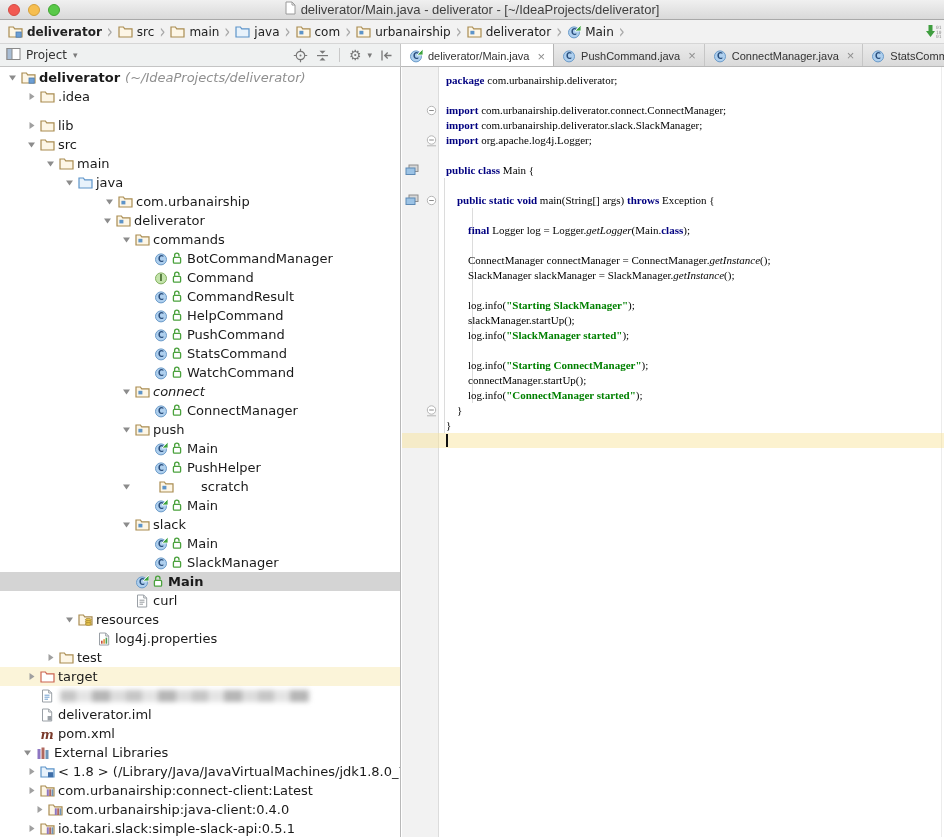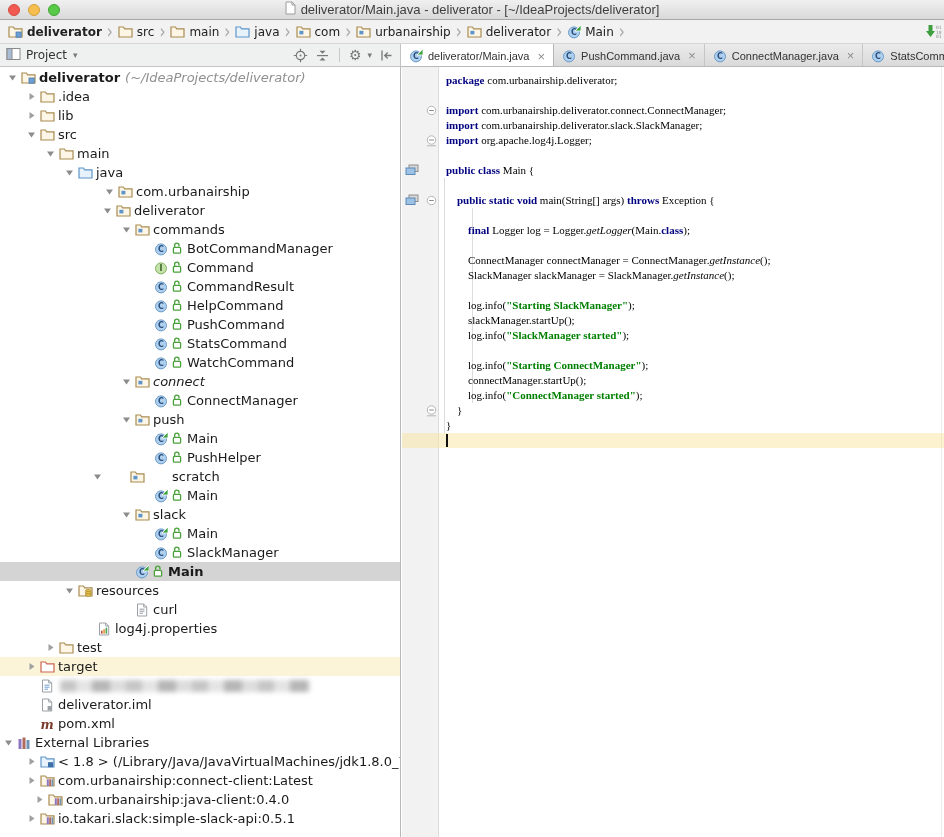--- a/index.html
+++ b/index.html
@@ -291,21 +291,21 @@
           <polygon points="3.5,2 8.5,5.5 3.5,9" fill="#a0a0a0"></polygon>
         </svg>
       </span>
       <span class="ticon">
         <svg width="15" height="13" viewBox="0 0 15 13">
           <path d="M1 12 V2 h4.4 l1.3 1.8 H14 V12 z" fill="#fdf6e6" stroke="#a98c51" stroke-width="1.2"></path>
         </svg>
       </span>
       <span class="tlab">.idea</span>
     </div>
-    <div class="trow" style="padding-left: 24px;">
+    <div class="trow" style="padding-left: 24px; margin-top: 10px;">
       <span class="tarr">
         <svg width="11" height="11" viewBox="0 0 11 11">
           <polygon points="3.5,2 8.5,5.5 3.5,9" fill="#a0a0a0"></polygon>
         </svg>
       </span>
       <span class="ticon">
         <svg width="15" height="13" viewBox="0 0 15 13">
           <path d="M1 12 V2 h4.4 l1.3 1.8 H14 V12 z" fill="#fdf6e6" stroke="#a98c51" stroke-width="1.2"></path>
         </svg>
       </span>
@@ -574,21 +574,21 @@
         </svg>
       </span>
       <span class="tvis">
         <svg width="10" height="13" viewBox="0 0 10 13">
           <path d="M2.6 5.4 V3.4 a2.2 2.2 0 0 1 4.4 0 V4.4" fill="none" stroke="#4aa13c" stroke-width="1.3"></path>
           <rect x="1.4" y="5.4" width="7.2" height="5.8" fill="#fff" stroke="#4aa13c" stroke-width="1.3" rx="1"></rect>
         </svg>
       </span>
       <span class="tlab">PushHelper</span>
     </div>
-    <div class="trow" style="padding-left: 90px; gap: 24px;">
+    <div class="trow" style="padding-left: 119px; gap: 24px;">
       <span class="tarr">
         <svg width="11" height="11" viewBox="0 0 11 11">
           <polygon points="2,3.5 9,3.5 5.5,8.5" fill="#8c8c8c"></polygon>
         </svg>
       </span>
       <span class="ticon">
         <svg width="15" height="13" viewBox="0 0 15 13">
           <path d="M1 12 V2 h4.4 l1.3 1.8 H14 V12 z" fill="#fdf6e6" stroke="#a98c51" stroke-width="1.2"></path>
           <rect x="3.4" y="5.8" width="4" height="3.6" fill="#5d94c9"></rect>
         </svg>
@@ -668,52 +668,52 @@
           <polygon points="8,6 14,6 14,0" fill="#3ea43e" stroke="#fff" stroke-width="0.8"></polygon>
         </svg>
       </span>
       <span class="tvis">
         <svg width="10" height="13" viewBox="0 0 10 13">
           <path d="M2.6 5.4 V3.4 a2.2 2.2 0 0 1 4.4 0 V4.4" fill="none" stroke="#4aa13c" stroke-width="1.3"></path>
           <rect x="1.4" y="5.4" width="7.2" height="5.8" fill="#fff" stroke="#4aa13c" stroke-width="1.3" rx="1"></rect>
         </svg>
       </span>
       <span class="tlab b">Main</span>
-    </div>
-    <div class="trow" style="padding-left: 62px;">
-      <span class="tarr">
-        <svg width="11" height="11" viewBox="0 0 11 11">
-          <polygon points="2,3.5 9,3.5 5.5,8.5" fill="#8c8c8c"></polygon>
-        </svg>
-      </span>
-      <span class="ticon">
-        <svg width="15" height="13" viewBox="0 0 15 13">
-          <path d="M1 12 V2 h4.4 l1.3 1.8 H14 V12 z" fill="#fdf6e6" stroke="#a98c51" stroke-width="1.2"></path>
-          <g stroke="#a5852b" stroke-width="0.8" fill="#ecc84f">
-            <ellipse cx="10.3" cy="6.8" rx="3" ry="1.3"></ellipse>
-            <ellipse cx="10.3" cy="8.9" rx="3" ry="1.3"></ellipse>
-            <ellipse cx="10.3" cy="11" rx="3" ry="1.3"></ellipse>
-          </g>
-        </svg>
-      </span>
-      <span class="tlab">resources</span>
     </div>
     <div class="trow" style="padding-left: 119px;">
       <span class="tarr"></span>
       <span class="ticon">
         <svg width="12" height="14" viewBox="0 0 12 14">
           <path d="M1.5 1 h6.2 l3 3 v9 H1.5 z" fill="#fff" stroke="#9aa0a6" stroke-width="1"></path>
           <path d="M7.7 1 v3 h3" fill="none" stroke="#9aa0a6"></path>
           <g stroke="#8a8f94" stroke-width="0.9">
             <path d="M3.5 6.2 h5 M3.5 8.2 h5 M3.5 10.2 h3.5"></path>
           </g>
         </svg>
       </span>
       <span class="tlab">curl</span>
     </div>
+    <div class="trow" style="padding-left: 62px;">
+      <span class="tarr">
+        <svg width="11" height="11" viewBox="0 0 11 11">
+          <polygon points="2,3.5 9,3.5 5.5,8.5" fill="#8c8c8c"></polygon>
+        </svg>
+      </span>
+      <span class="ticon">
+        <svg width="15" height="13" viewBox="0 0 15 13">
+          <path d="M1 12 V2 h4.4 l1.3 1.8 H14 V12 z" fill="#fdf6e6" stroke="#a98c51" stroke-width="1.2"></path>
+          <g stroke="#a5852b" stroke-width="0.8" fill="#ecc84f">
+            <ellipse cx="10.3" cy="6.8" rx="3" ry="1.3"></ellipse>
+            <ellipse cx="10.3" cy="8.9" rx="3" ry="1.3"></ellipse>
+            <ellipse cx="10.3" cy="11" rx="3" ry="1.3"></ellipse>
+          </g>
+        </svg>
+      </span>
+      <span class="tlab">resources</span>
+    </div>
     <div class="trow" style="padding-left: 81px;">
       <span class="tarr"></span>
       <span class="ticon">
         <svg width="12" height="14" viewBox="0 0 12 14">
           <path d="M1.5 1 h6.2 l3 3 v9 H1.5 z" fill="#fff" stroke="#9aa0a6" stroke-width="1"></path>
           <path d="M7.7 1 v3 h3" fill="none" stroke="#9aa0a6"></path>
           <rect x="3" y="8.7" width="1.6" height="3" fill="#c34f44"></rect>
           <rect x="5.3" y="7.2" width="1.6" height="4.5" fill="#e2973b"></rect>
           <rect x="7.6" y="5.7" width="1.6" height="6" fill="#4f9e55"></rect>
         </svg>
@@ -772,21 +772,21 @@
     </div>
     <div class="trow" style="padding-left: 24px;">
       <span class="tarr"></span>
       <span class="ticon">
         <svg width="14" height="14" viewBox="0 0 14 14">
           <text x="7" y="11.5" text-anchor="middle" font-size="12.5" font-style="italic" font-weight="bold" font-family="DejaVu Serif, serif" fill="#7a3b2c">m</text>
         </svg>
       </span>
       <span class="tlab">pom.xml</span>
     </div>
-    <div class="trow" style="padding-left: 1px;">
+    <div class="trow" style="padding-left: 20px;">
       <span class="tarr">
         <svg width="11" height="11" viewBox="0 0 11 11">
           <polygon points="2,3.5 9,3.5 5.5,8.5" fill="#8c8c8c"></polygon>
         </svg>
       </span>
       <span class="ticon">
         <svg width="14" height="14" viewBox="0 0 14 14">
           <rect x="1.5" y="3" width="3" height="10" fill="#8d76c2"></rect>
           <rect x="5.5" y="1.5" width="3" height="11.5" fill="#b0685f"></rect>
           <rect x="9.5" y="4" width="3" height="9" fill="#6f94b8"></rect>

